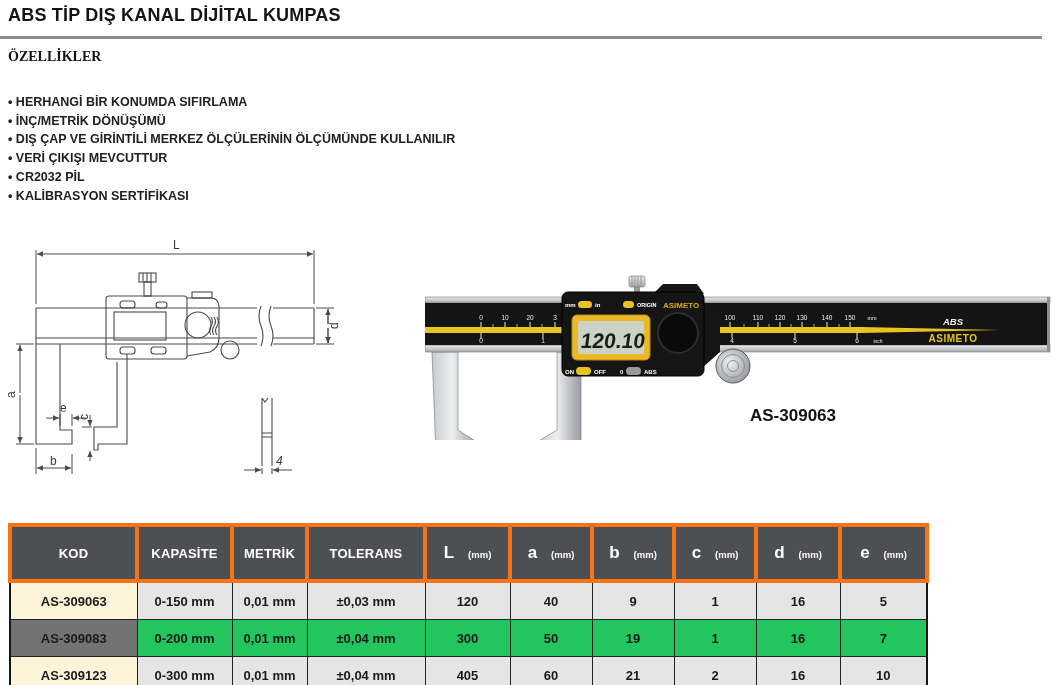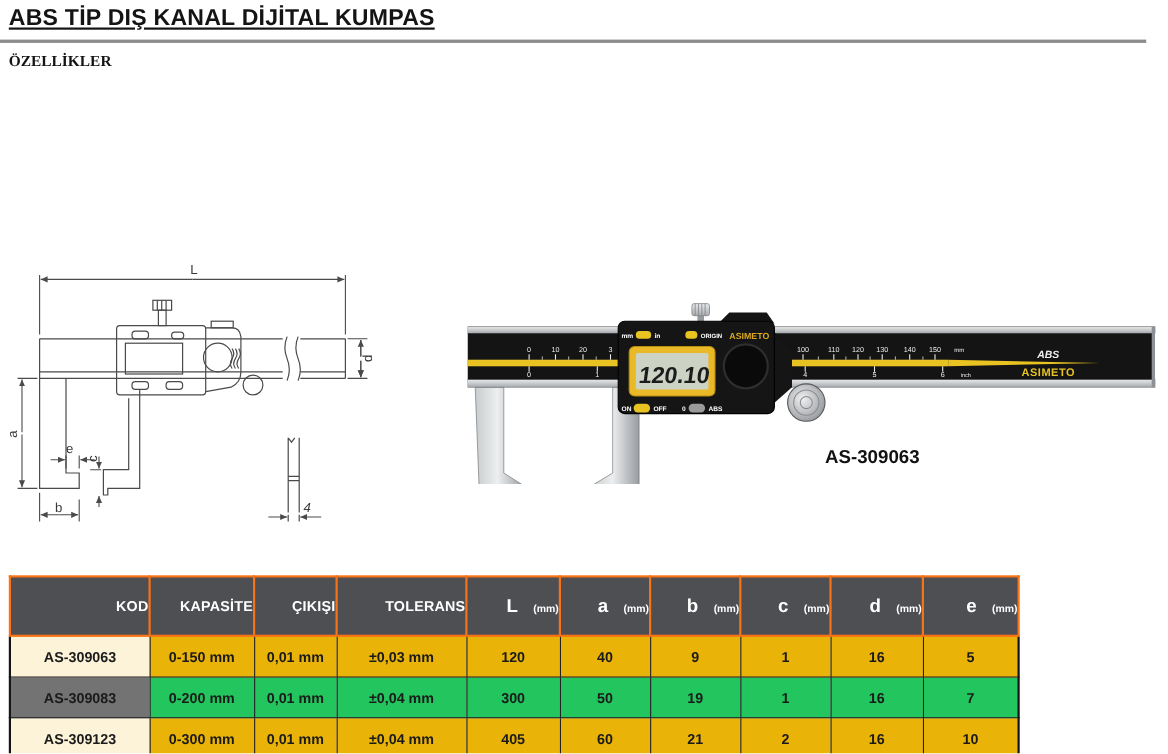--- a/index.html
+++ b/index.html
@@ -1,51 +1,59 @@
 <!DOCTYPE html>
 <html><head>
 <meta charset="utf-8">
 <style>
   html,body{margin:0;padding:0;background:#ffffff;}
   .page{position:relative;width:1062px;height:685px;background:#fff;overflow:hidden;
         font-family:"Liberation Sans",sans-serif;color:#1d1d1f;}
-  h1.title{position:absolute;left:8px;top:5px;margin:0;font-size:21px;font-weight:bold;
-        letter-spacing:.2px;color:#141414;text-decoration:underline;}
+  h1.title{position:absolute;left:8px;top:5px;margin:0;font-size:18px;font-weight:bold;
+        letter-spacing:.2px;color:#141414;}
   .rule{position:absolute;left:0;top:36px;width:1042px;height:3px;background:#8c8c8c;}
   h2.section{position:absolute;left:8px;top:49px;margin:0;font-size:14px;font-weight:bold;color:#141414;font-family:Liberation Serif, serif;}
   ul.features{position:absolute;left:8px;top:93px;margin:0;padding:0;list-style:none;}
   ul.features li{font-size:12.5px;font-weight:bold;line-height:18.7px;color:#202020;}
   ul.features li::before{content:"• ";}
   svg.drawing{position:absolute;left:8px;top:228px;}
   .photo{position:absolute;left:425px;top:270px;width:635px;height:170px;}
   .photo .code{position:absolute;left:325px;top:136px;font-size:17px;font-weight:bold;color:#111;}
   table.spec{position:absolute;left:8px;top:523px;width:917px;border-collapse:collapse;
         table-layout:fixed;border:2px solid #151515;}
-  table.spec th{background:#4d4f53;color:#fff;border:2px solid #f97316;height:52px;
-        text-align:right;vertical-align:middle;padding:0;}
+  table.spec th{background:#4d4f53;color:#fff;border:4px solid #f97316;height:52px;
+        text-align:center;vertical-align:middle;padding:0;}
   table.spec .h-main{font-size:13px;font-weight:bold;letter-spacing:.2px;}
   table.spec .h-dim{font-size:17px;font-weight:bold;}
   table.spec .h-sub{font-size:9.5px;font-weight:bold;margin-left:14px;}
   table.spec td{border:1px solid #222;height:36px;text-align:center;vertical-align:middle;
-        font-size:13px;font-weight:bold;color:#1a1a1a;background:#eab308;padding:0;}
+        font-size:13px;font-weight:bold;color:#1a1a1a;background:#e5e5e5;padding:0;}
   table.spec td.kod{background:#fcf3d9;}
   table.spec tr.alt td{background:#22c55e;}
   table.spec tr.alt td.kod{background:#737373;}
   table.spec{border-bottom:3px solid #151515;}
   text{font-family:"Liberation Sans",sans-serif;}
 </style>
 </head>
 <body>
 
 <div class="page">
 
   <h1 class="title">ABS TİP DIŞ KANAL DİJİTAL KUMPAS</h1>
   <div class="rule"></div>
   <h2 class="section">ÖZELLİKLER</h2>
 
+  <ul class="features">
+    <li>HERHANGİ BİR KONUMDA SIFIRLAMA</li>
+    <li>İNÇ/METRİK DÖNÜŞÜMÜ</li>
+    <li>DIŞ ÇAP VE GİRİNTİLİ MERKEZ ÖLÇÜLERİNİN ÖLÇÜMÜNDE KULLANILIR</li>
+    <li>VERİ ÇIKIŞI MEVCUTTUR</li>
+    <li>CR2032 PİL</li>
+    <li>KALİBRASYON SERTİFİKASI</li>
+  </ul>
 
   <svg class="drawing" width="380" height="255" viewBox="0 0 380 255">
     <defs>
       <marker id="ar" viewBox="0 0 10 10" refX="9" refY="5" markerWidth="7" markerHeight="7" orient="auto-start-reverse">
           <path d="M0,1 L9,5 L0,9 z" fill="#4a4a4a"></path>
         </marker>
     </defs>
     <g stroke="#4a4a4a" stroke-width="1.1" fill="none">
 
       <path d="M28,80 H306 M28,110 H306 M28,116 H306 M306,80 V116"></path>
@@ -233,21 +241,21 @@
         <col style="width:82px">
         <col style="width:82px">
         <col style="width:82px">
       <col style="width:84px">
         <col style="width:87px">
     </colgroup>
     <thead>
       <tr>
         <th><span class="h-main">KOD</span></th>
         <th><span class="h-main">KAPASİTE</span></th>
-        <th><span class="h-main">ÇIKIŞI</span></th>
+        <th><span class="h-main">METRİK</span></th>
         <th><span class="h-main">TOLERANS</span></th>
         <th><span class="h-dim">L</span><span class="h-sub">(mm)</span></th>
         <th><span class="h-dim">a</span><span class="h-sub">(mm)</span></th>
         <th><span class="h-dim">b</span><span class="h-sub">(mm)</span></th>
         <th><span class="h-dim">c</span><span class="h-sub">(mm)</span></th>
         <th><span class="h-dim">d</span><span class="h-sub">(mm)</span></th>
         <th><span class="h-dim">e</span><span class="h-sub">(mm)</span></th>
       </tr>
     </thead>
     <tbody>

